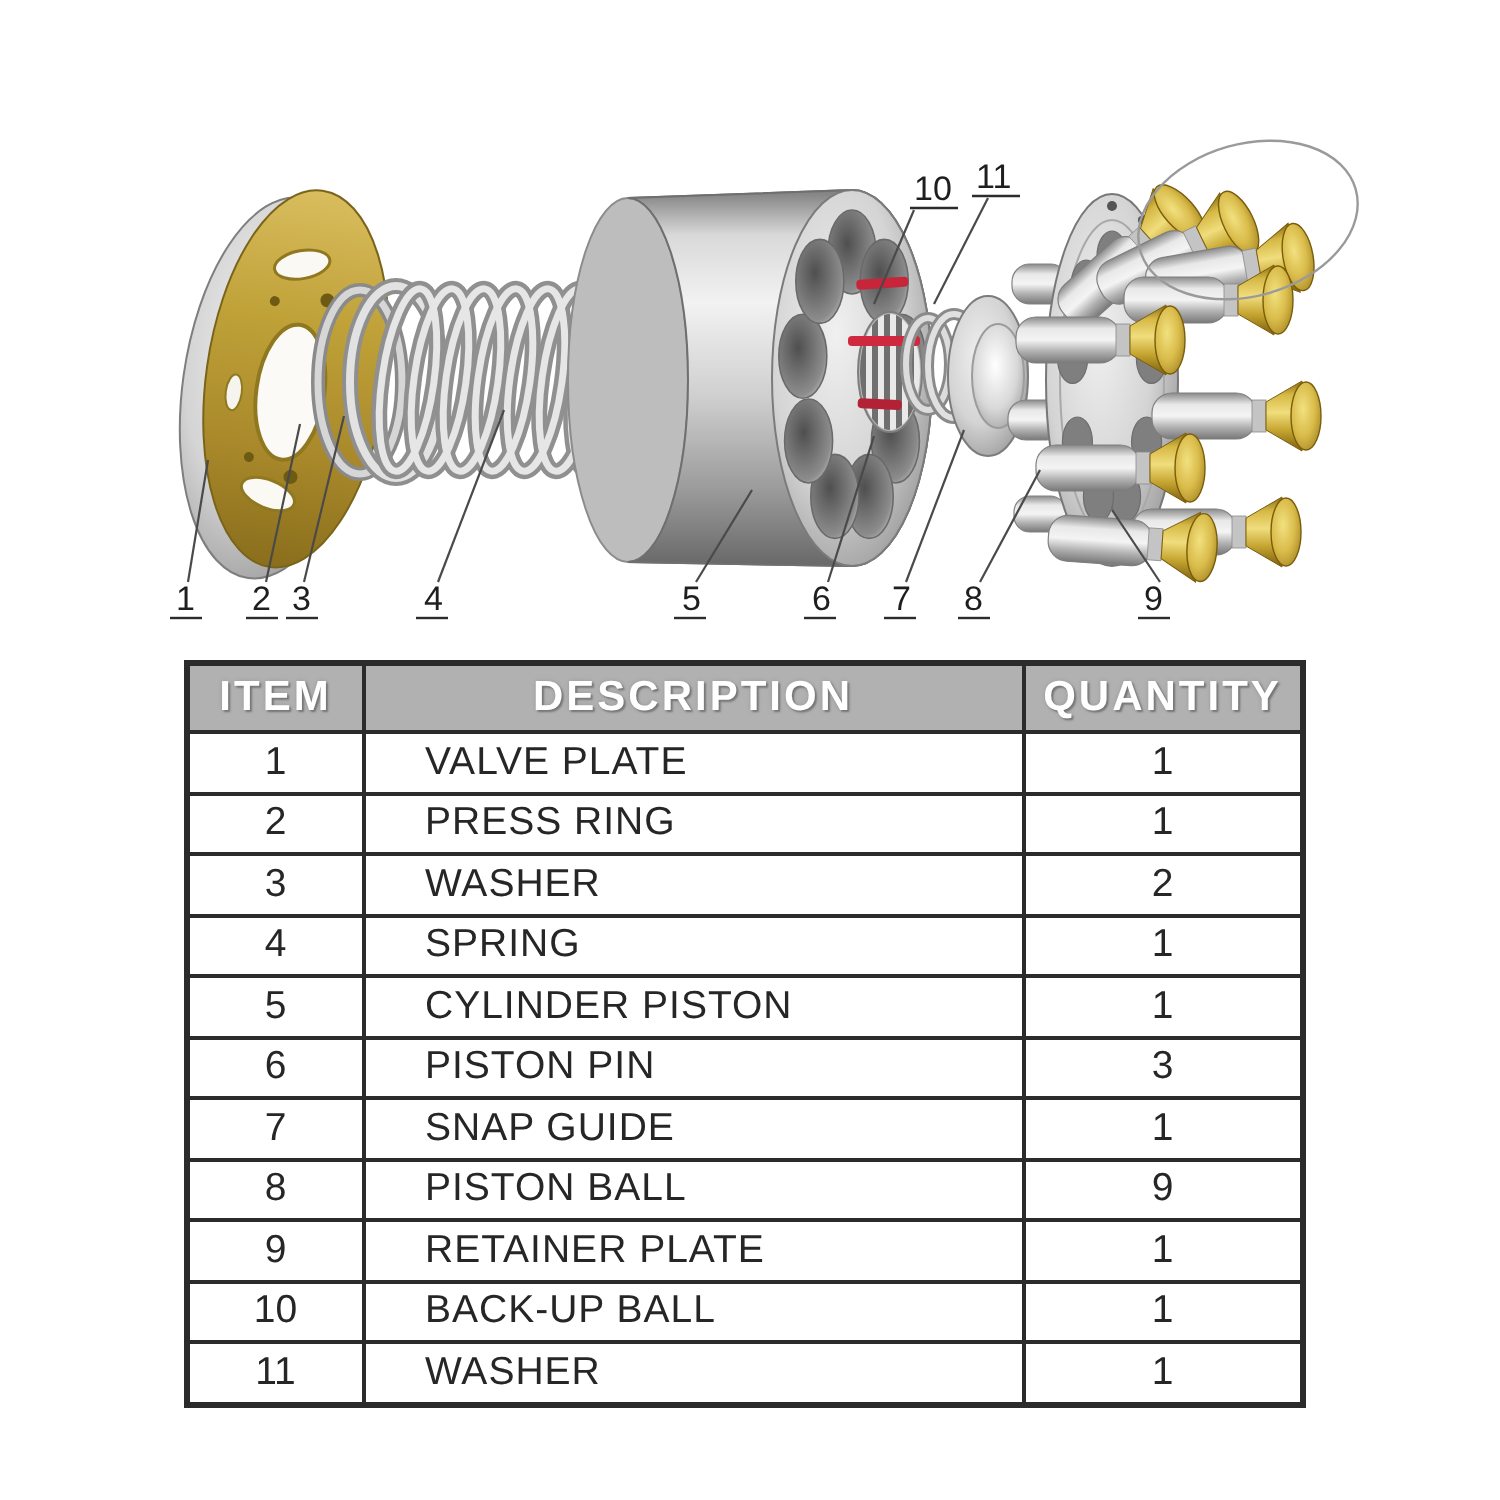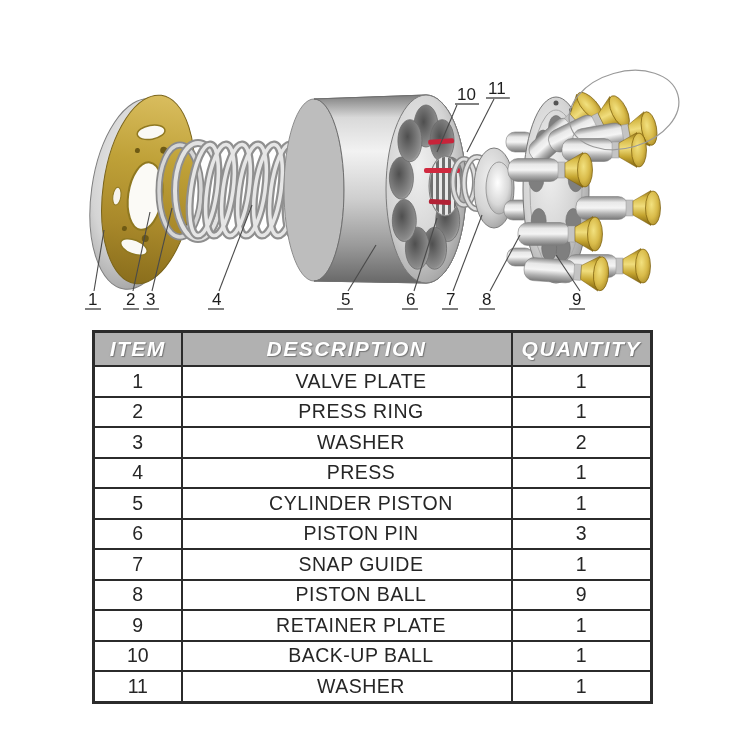--- a/index.html
+++ b/index.html
@@ -15,27 +15,27 @@
               border:3px solid var(--border-color,#2b2b2b);}
   table.parts col.c1{width:88px;}
   table.parts col.c2{width:330px;}
   table.parts col.c3{width:140px;}
   table.parts th{
       background:var(--header-bg,#b1b1b1);
       color:#ffffff;
       font-size:21px;font-weight:bold;letter-spacing:1.5px;
       height:30px;border:2px solid var(--border-color,#2b2b2b);
       text-shadow:1px 1px 1px #767676, 0 0 2px #9a9a9a;
-      text-align:center;vertical-align:middle;font-style:italic;}
+      text-align:center;vertical-align:middle;}
   table.parts td{
       height:26.5px;border:2px solid var(--border-color,#2b2b2b);
       font-size:19.5px;color:#262626;vertical-align:middle;
       white-space:nowrap;overflow:hidden;}
   td.c-item,td.c-qty{text-align:center;}
-  td.c-desc{text-align:center;padding-left:30px;letter-spacing:0.5px;}
+  td.c-desc{text-align:left;padding-left:30px;letter-spacing:0.5px;}
 </style>
 </head>
 <body>
 
 <div class="screen">
 
   <div class="diagram-area">
   <svg width="750" height="330" viewBox="0 0 750 330">
     <defs>
       <linearGradient id="steelBody" x1="0" y1="0" x2="0" y2="1">
@@ -304,21 +304,21 @@
           </tr>
 
           <tr>
             <td class="c-item">3</td>
             <td class="c-desc">WASHER</td>
             <td class="c-qty">2</td>
           </tr>
 
           <tr>
             <td class="c-item">4</td>
-            <td class="c-desc">PRESS</td>
+            <td class="c-desc">SPRING</td>
             <td class="c-qty">1</td>
           </tr>
 
           <tr>
             <td class="c-item">5</td>
             <td class="c-desc">CYLINDER PISTON</td>
             <td class="c-qty">1</td>
           </tr>
 
           <tr>

